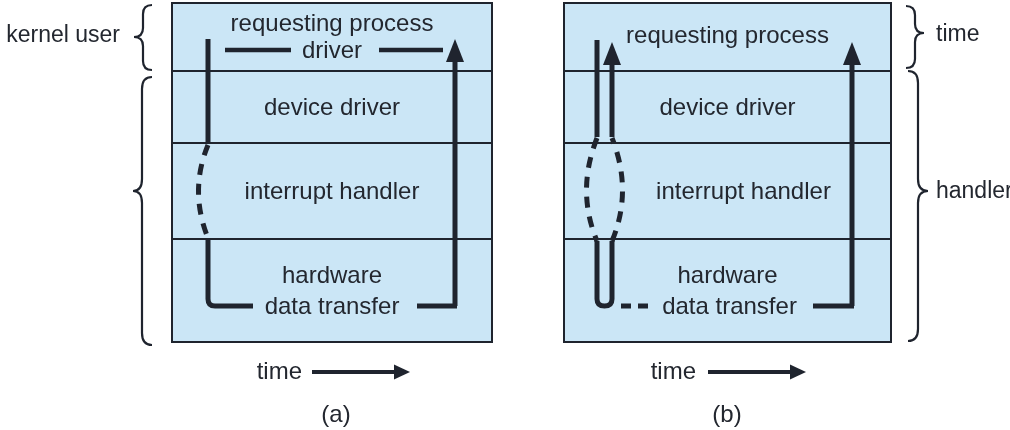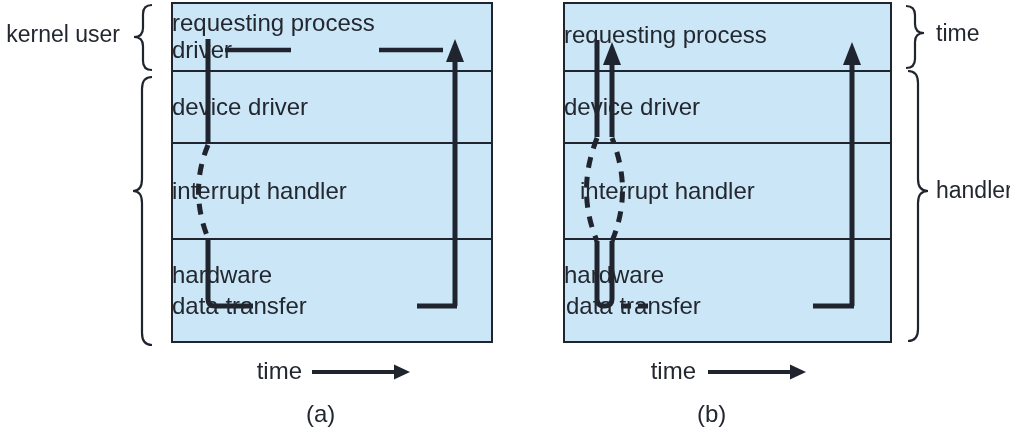--- a/index.html
+++ b/index.html
@@ -19,21 +19,21 @@
   .wline{stroke:var(--c-line,#1f242e);stroke-width:4.5;}
   .head{fill:var(--c-line,#1f242e);stroke:none;}
   .brace{fill:none;stroke:var(--c-line,#1f242e);stroke-width:2.2;}
   .timeline{stroke:var(--c-line,#1f242e);stroke-width:4;}
   .lbl{
     position:absolute;
     font-size:24px;line-height:1.15;
     color:var(--c-text,#23272f);
     white-space:nowrap;
   }
-  .center{text-align:left;}
+  .center{text-align:center;}
   .right{text-align:right;}
   .side{font-size:23px;}
 </style>
 </head>
 <body>
 
 <div class="stage">
 
   <svg class="overlay" width="1010" height="430" viewBox="0 0 1010 430">
 

